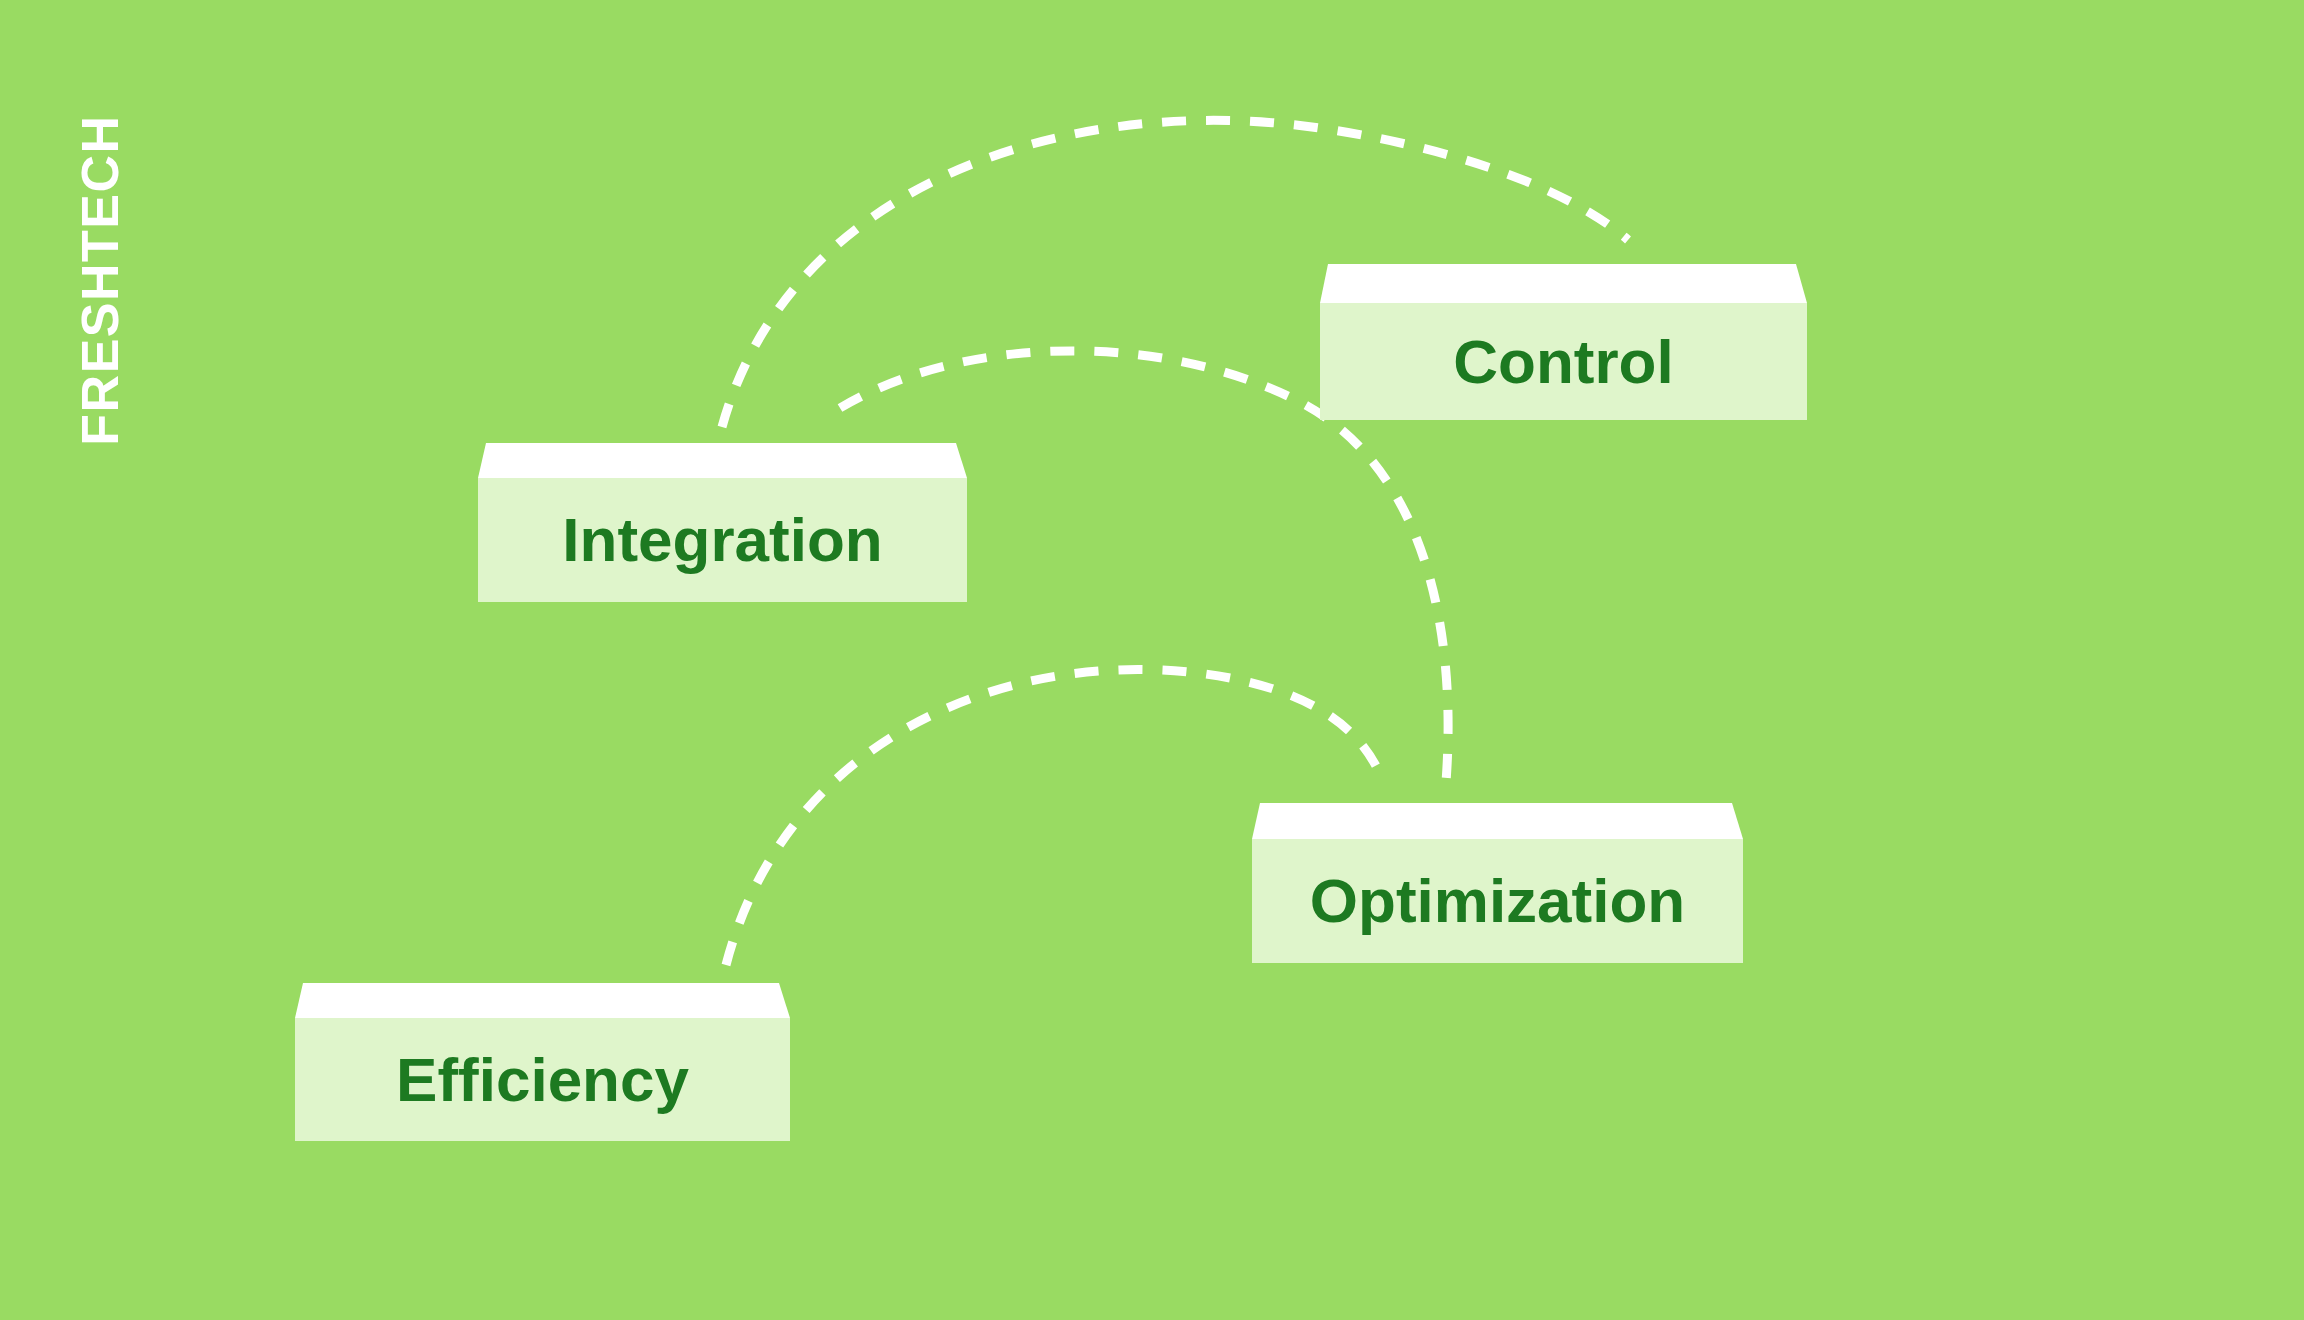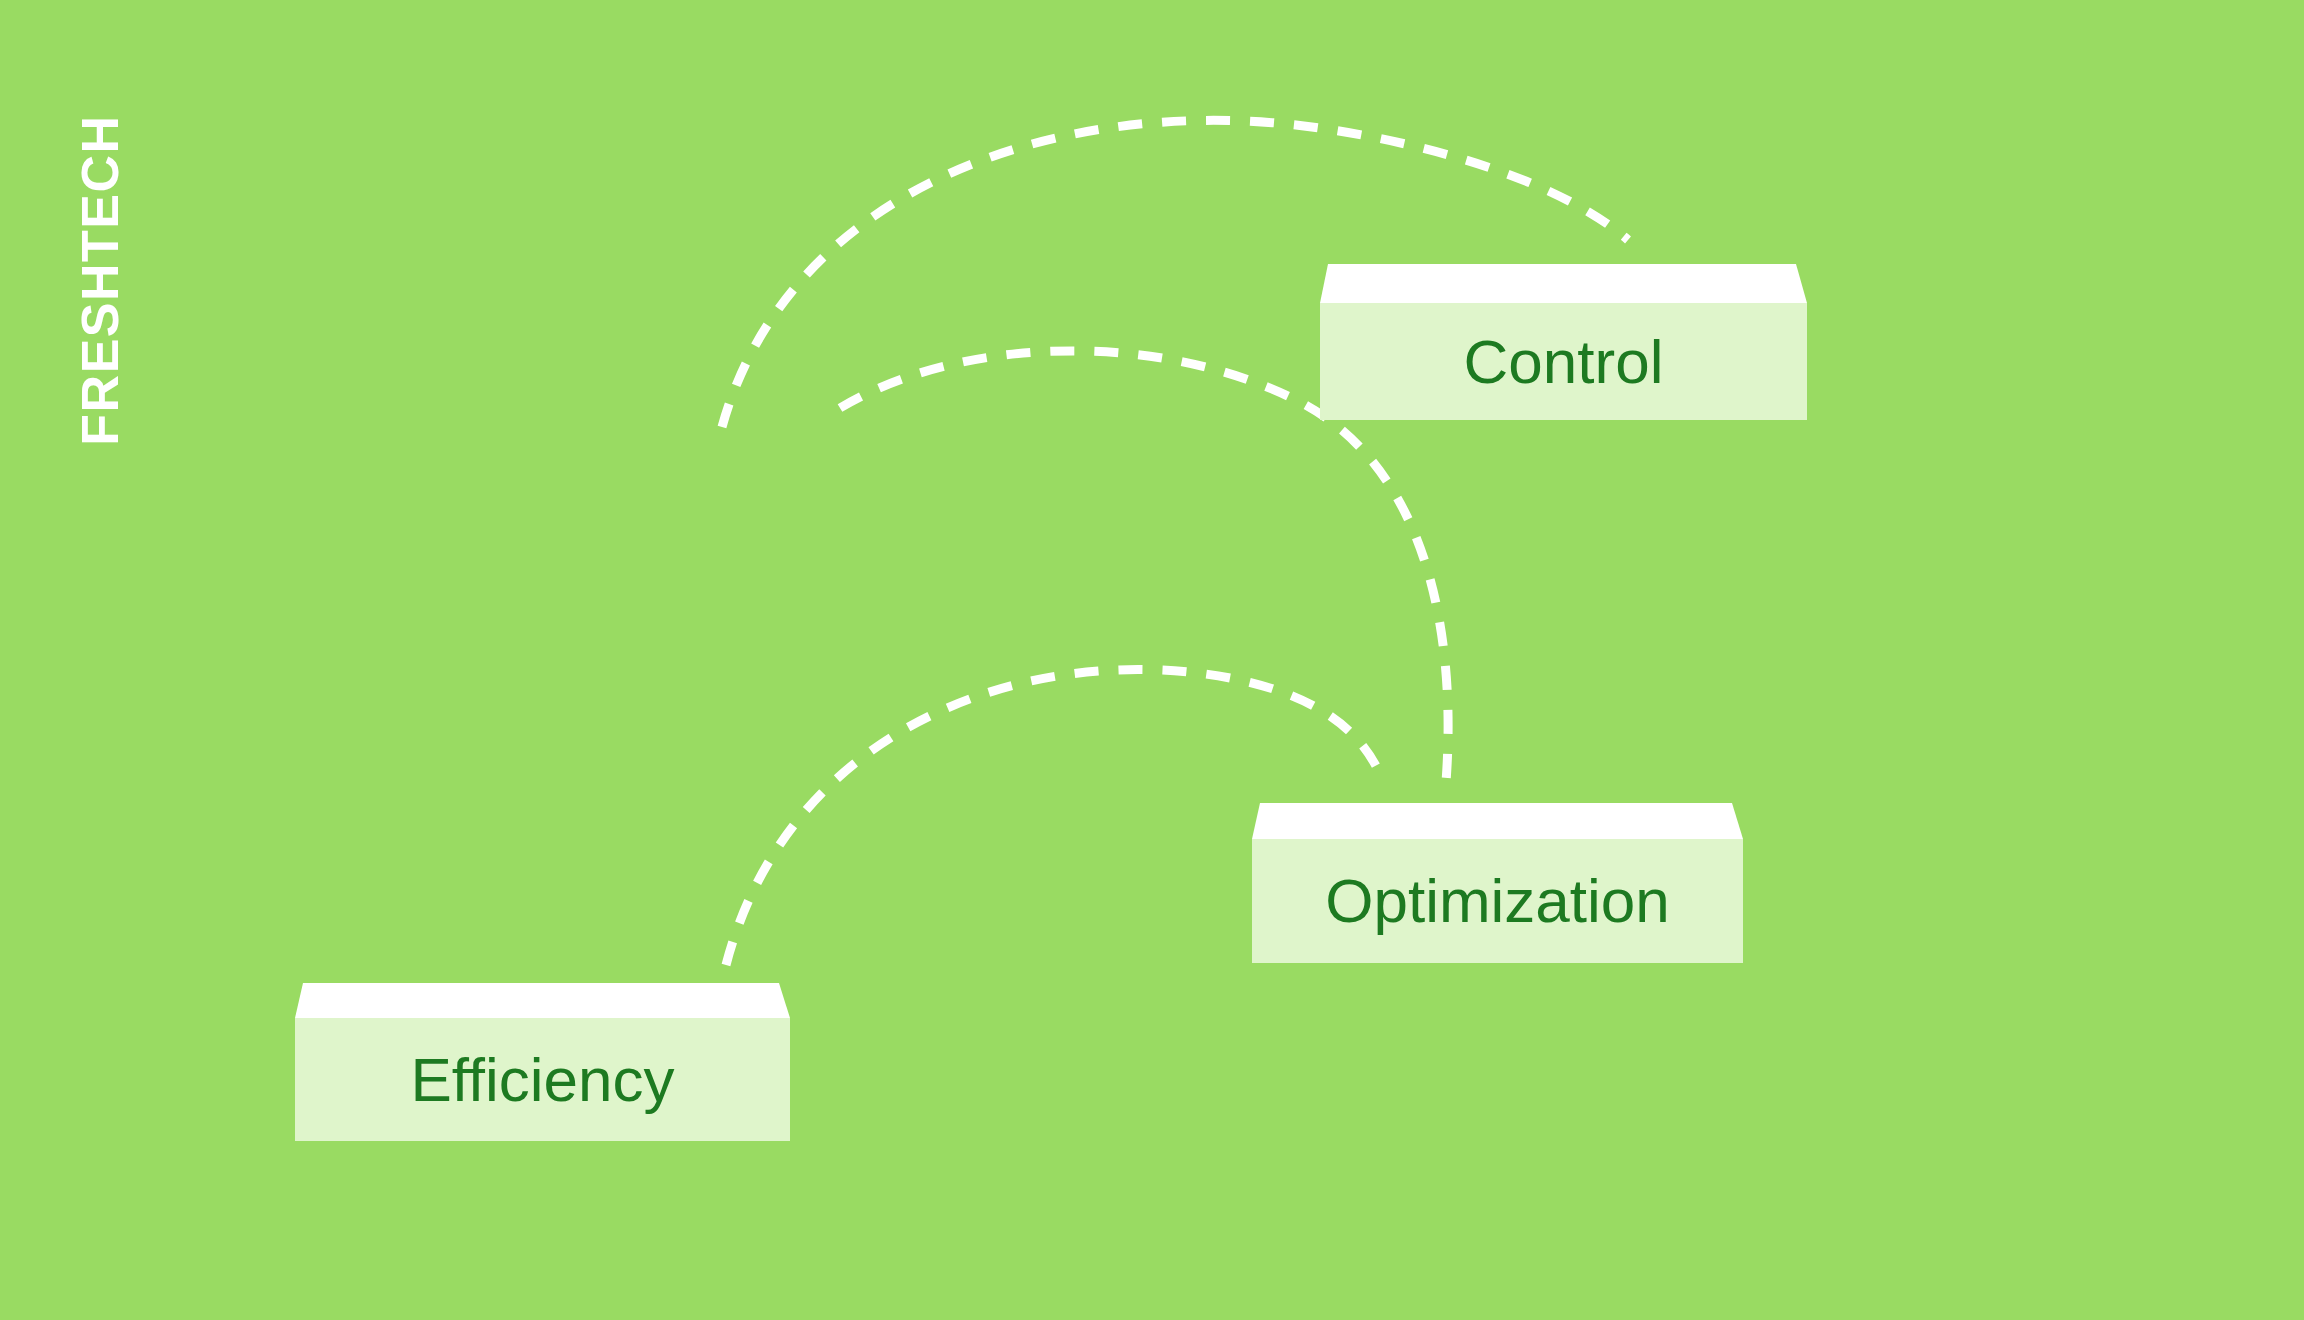--- a/index.html
+++ b/index.html
@@ -72,21 +72,21 @@
     position: absolute;
     left: 0;
     width: 100%;
     background: #DFF5CB;
     display: flex;
     align-items: center;
     justify-content: center;
   }
   .block-label {
     color: #1D7A21;
-    font-weight: 400;
+    font-weight: 700;
     line-height: 1;
     white-space: nowrap;
     font-family: "Liberation Sans", "DejaVu Sans", sans-serif;
   }
 </style>
 </head>
 <body>
 
 <div id="stage" style="width: 2304px; height: 1320px; background: rgb(153, 219, 98);">
 
@@ -104,20 +104,30 @@
     <div class="block-top" style="height: 39px;">
       <svg viewBox="0 0 100 100" preserveAspectRatio="none">
         <polygon points="1.642710472279261,0 97.74127310061601,0 100,100 0,100" fill="#FFFFFF"></polygon>
       </svg>
     </div>
     <div class="block-face" style="top: 39px; height: 117px; background: rgb(223, 245, 203);">
       <span class="block-label" style="font-size: 62px; color: rgb(29, 122, 33);">Control</span>
     </div>
   </div>
 
+  <div class="block" style="left: 478px; top: 443px; width: 489px; height: 159px;">
+    <div class="block-top" style="height: 35px;">
+      <svg viewBox="0 0 100 100" preserveAspectRatio="none">
+        <polygon points="1.6359918200409,0 97.75051124744377,0 100,100 0,100" fill="#FFFFFF"></polygon>
+      </svg>
+    </div>
+    <div class="block-face" style="top: 35px; height: 124px; background: rgb(223, 245, 203);">
+      <span class="block-label" style="font-size: 62px; color: rgb(29, 122, 33);">Integration</span>
+    </div>
+  </div>
 
   <div class="block" style="left: 1252px; top: 803px; width: 491px; height: 200px;">
     <div class="block-top" style="height: 36px;">
       <svg viewBox="0 0 100 100" preserveAspectRatio="none">
         <polygon points="1.6293279022403258,0 97.75967413441956,0 100,100 0,100" fill="#FFFFFF"></polygon>
       </svg>
     </div>
     <div class="block-face" style="top: 36px; height: 124px; background: rgb(223, 245, 203);">
       <span class="block-label" style="font-size: 62px; color: rgb(29, 122, 33);">Optimization</span>
     </div>

